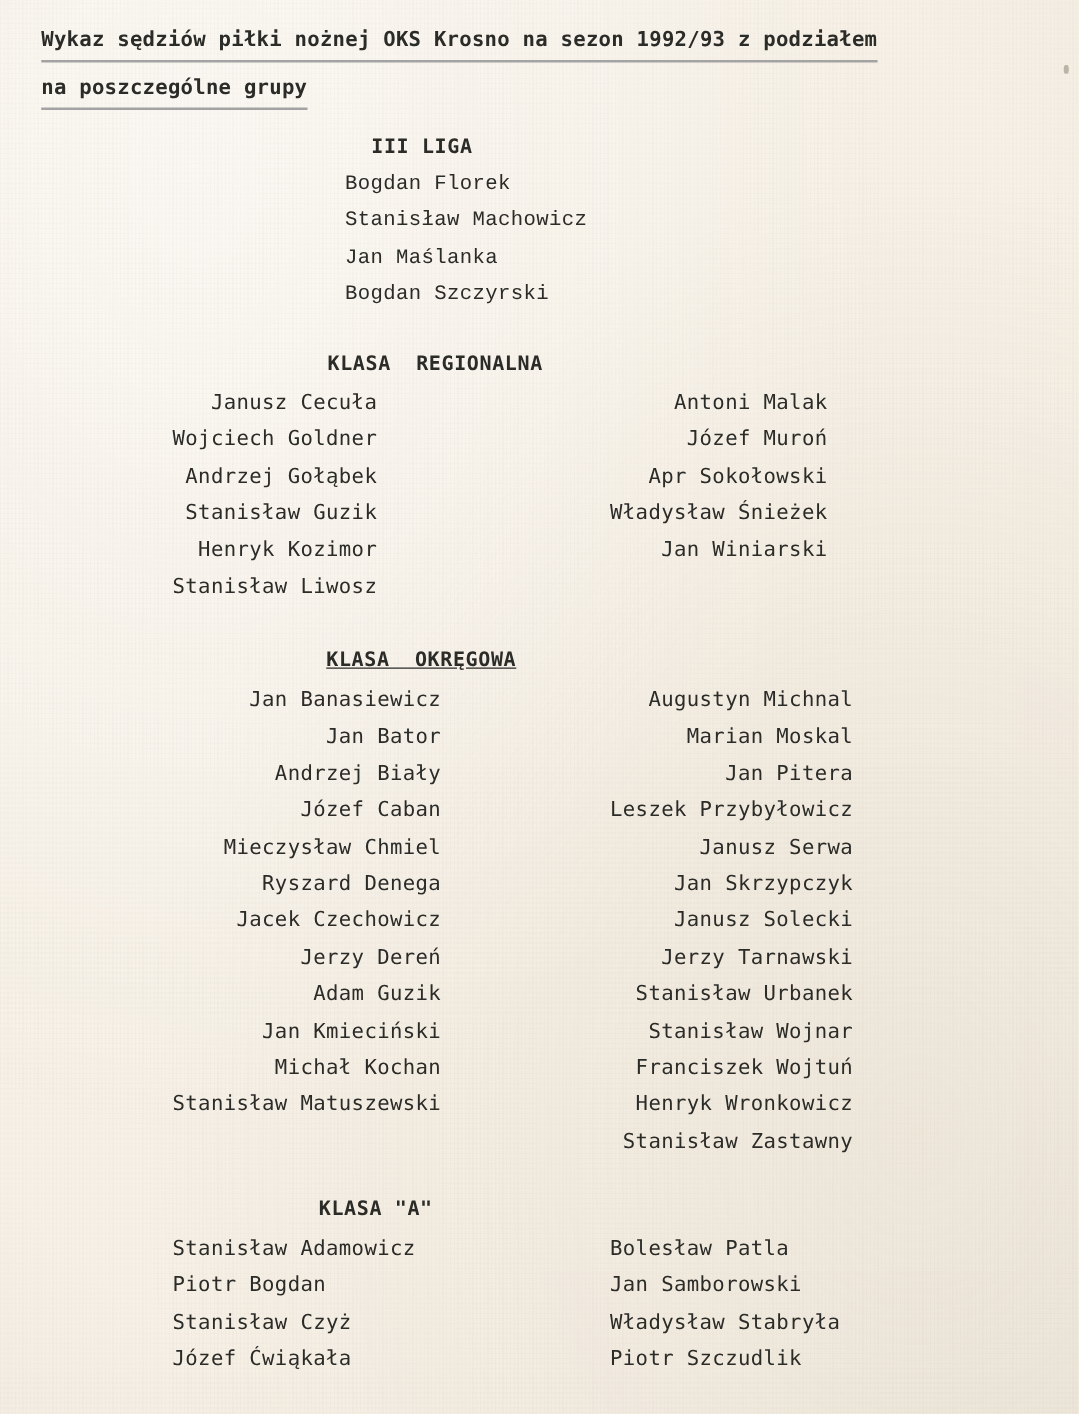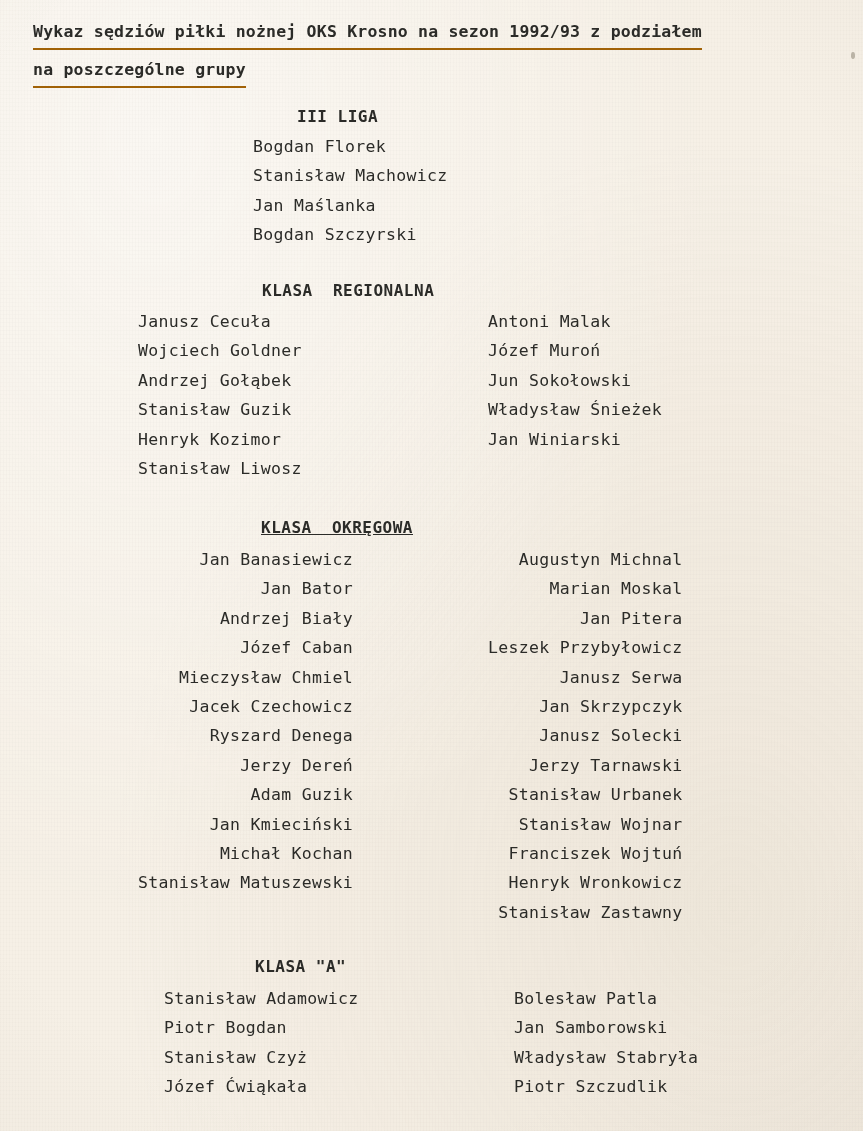--- a/index.html
+++ b/index.html
@@ -57,21 +57,21 @@
     left: 33px;
     top: 17px;
     width: 800px;
     font-size: 16.5px;
     font-weight: bold;
     letter-spacing: 0.2px;
     line-height: 30px;
   }
   .doc-title .tline {
     display: block;
-    border-bottom: 2px solid #a16207;
+    border-bottom: 2px solid #a3a3a3;
     padding-bottom: 1px;
     width: max-content;
     max-width: 790px;
   }
   .doc-title .tline + .tline { margin-top: 5px; }
 
   
   .section { position: absolute; width: 863px; }
   .section-header {
     font-size: 16px;
@@ -90,33 +90,33 @@
     font-size: 16.5px;
     line-height: 29.4px;
     white-space: pre;
     letter-spacing: 0.3px;
   }
 
   
   #sec-3liga          { top: 107px; padding-left: 33px; }
   #sec-3liga .section-header { margin-left: 264px; }
   #sec-3liga .cols    { margin-top: 6px; height: 120px; }
-  #sec-3liga .col-left { left: 220px; }
+  #sec-3liga .col-left { left: 243px; font-family: Liberation Mono, monospace; }
 
   #sec-regionalna     { top: 281px; }
   #sec-regionalna .section-header { margin-left: 262px; }
-  #sec-regionalna .cols { margin-top: 7px; height: 180px; }
+  #sec-regionalna .cols { margin-top: 7px; height: 180px; text-align: right; }
 
   #sec-okregowa       { top: 518px; }
   #sec-okregowa .section-header { margin-left: 261px; text-decoration: underline; }
   #sec-okregowa .cols { margin-top: 8px; height: 382px; text-align: right; }
 
   #sec-klasa-a        { top: 957px; }
   #sec-klasa-a .section-header { margin-left: 255px; }
-  #sec-klasa-a .cols  { margin-top: 8px; height: 125px; margin-left: 26px; }
+  #sec-klasa-a .cols  { margin-top: 8px; height: 125px; }
 </style>
 </head>
 <body>
 
 <div class="sheet">
 
   <div class="paper-grain"></div>
   <div class="vignette"></div>
   <div class="speck"></div>
 
@@ -144,38 +144,38 @@
         <div class="name">Janusz Cecuła</div>
         <div class="name">Wojciech Goldner</div>
         <div class="name">Andrzej Gołąbek</div>
         <div class="name">Stanisław Guzik</div>
         <div class="name">Henryk Kozimor</div>
         <div class="name">Stanisław Liwosz</div>
       </div>
       <div class="col col-right">
         <div class="name">Antoni Malak</div>
         <div class="name">Józef Muroń</div>
-        <div class="name">Jun Sokołowski</div>
+        <div class="name">Apr Sokołowski</div>
         <div class="name">Władysław Śnieżek</div>
         <div class="name">Jan Winiarski</div>
       </div>
     </div>
   </div>
 
   <div class="section" id="sec-okregowa">
     <div class="section-header">KLASA  OKRĘGOWA</div>
     <div class="cols">
       <div class="col col-left">
         <div class="name">Jan Banasiewicz</div>
         <div class="name">Jan Bator</div>
         <div class="name">Andrzej Biały</div>
         <div class="name">Józef Caban</div>
         <div class="name">Mieczysław Chmiel</div>
+        <div class="name">Ryszard Denega</div>
         <div class="name">Jacek Czechowicz</div>
-        <div class="name">Ryszard Denega</div>
         <div class="name">Jerzy Dereń</div>
         <div class="name">Adam Guzik</div>
         <div class="name">Jan Kmieciński</div>
         <div class="name">Michał Kochan</div>
         <div class="name">Stanisław Matuszewski</div>
       </div>
       <div class="col col-right">
         <div class="name">Augustyn Michnal</div>
         <div class="name">Marian Moskal</div>
         <div class="name">Jan Pitera</div>

